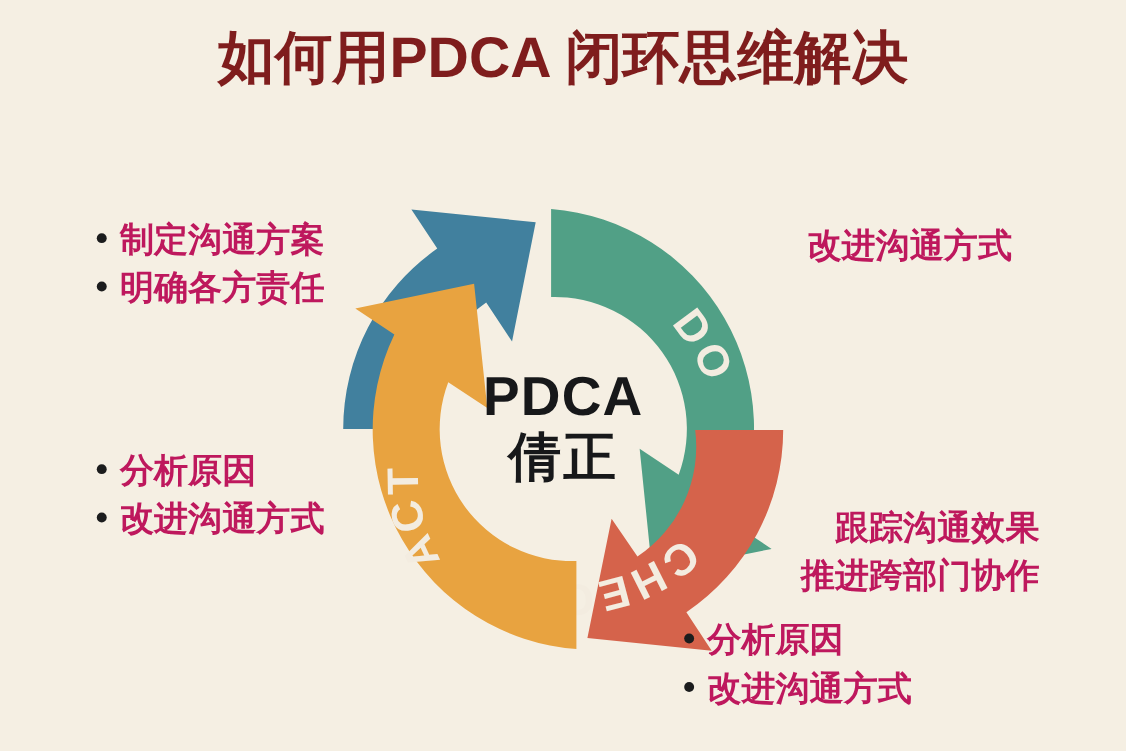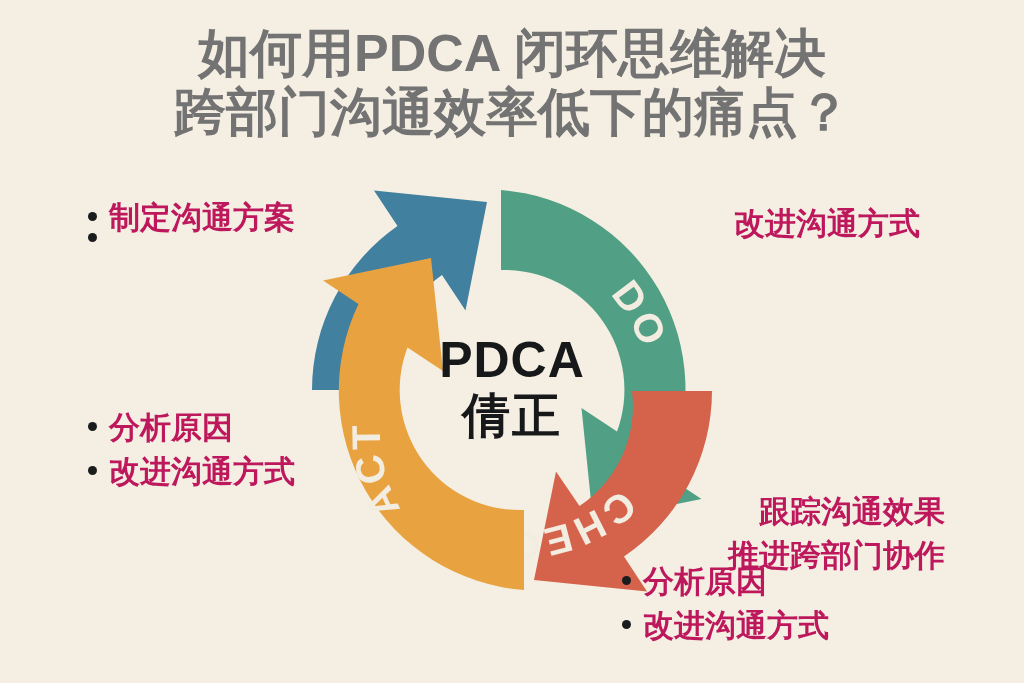--- a/index.html
+++ b/index.html
@@ -29,21 +29,21 @@
     top: 24px;
     left: 0;
     width: 1024px;
     text-align: center;
   }
   .title-line {
     font-size: 52px;
     font-weight: 700;
     line-height: 1.14;
     letter-spacing: 0px;
-    color: #737373;
+    color: #7f1d1d;
     white-space: nowrap;
   }
 
   
   .note {
     position: absolute;
     font-size: 31px;
     line-height: 1.42;
     color: #be185d;
     font-weight: 700;
@@ -64,21 +64,21 @@
     position: relative;
     top: -7px;
   }
   .note-text {
     display: inline-block;
   }
 
   #note-plan  { left: 88px;  top: 196px; }
   #note-act   { left: 88px;  top: 406px; }
   #note-do    { left: 734px; top: 202px; }
-  #note-check { left: 728px; top: 458px; text-align: right; margin-top: 32px; }
+  #note-check { left: 728px; top: 458px; text-align: right; }
   #note-check .note-row { justify-content: flex-end; }
   #note-check-bullets { left: 622px; top: 560px; }
 
   
   #cycle {
     position: absolute;
     left: 302px;
     top: 180px;
     width: 420px;
     height: 420px;
@@ -108,21 +108,20 @@
     letter-spacing: 2px;
   }
 </style>
 </head>
 <body>
 
 <div id="stage" style="background: rgb(245, 239, 227);">
 
   <div class="title-block">
     <div class="title-line">如何用PDCA 闭环思维解决</div>
-    <div class="title-line">跨部门沟通效率低下的痛点？</div>
   </div>
 
   <div id="cycle">
     <svg width="420" height="420" viewBox="0 0 420 420" xmlns="http://www.w3.org/2000/svg">
       <defs>
 
         <path id="arc-plan" d="M 78,288 A 148,148 0 0 1 150,104" fill="none"></path>
         <path id="arc-do" d="M 243,74 A 148,148 0 0 1 344,247" fill="none"></path>
         <path id="arc-check" d="M 322,305 A 148,148 0 0 1 170,345" fill="none"></path>
         <path id="arc-act" d="M 93,318 A 148,148 0 0 1 78,255" fill="none"></path>
@@ -199,20 +198,21 @@
     </svg>
   </div>
 
   <div class="note" id="note-plan">
     <div class="note-row">
       <span class="bullet-dot"></span>
       <span class="note-text">制定沟通方案</span>
     </div>
     <div class="note-row">
       <span class="bullet-dot"></span>
+      <span class="note-text">明确各方责任</span>
     </div>
   </div>
 
   <div class="note" id="note-act">
     <div class="note-row">
       <span class="bullet-dot"></span>
       <span class="note-text">分析原因</span>
     </div>
     <div class="note-row">
       <span class="bullet-dot"></span>

